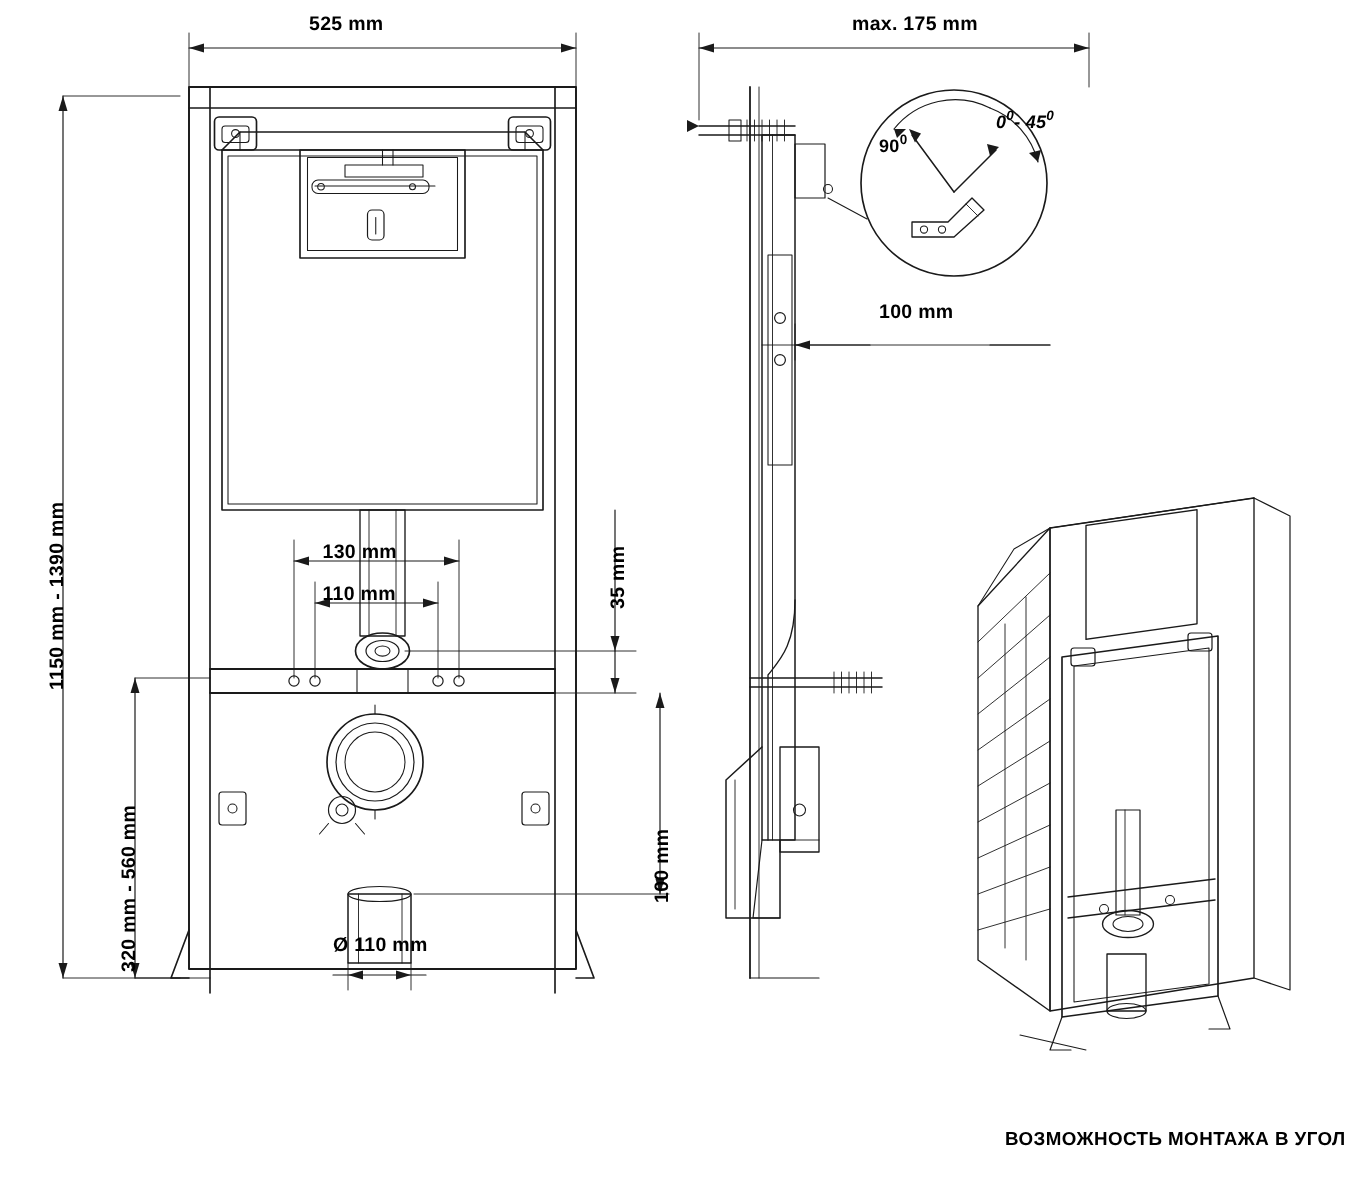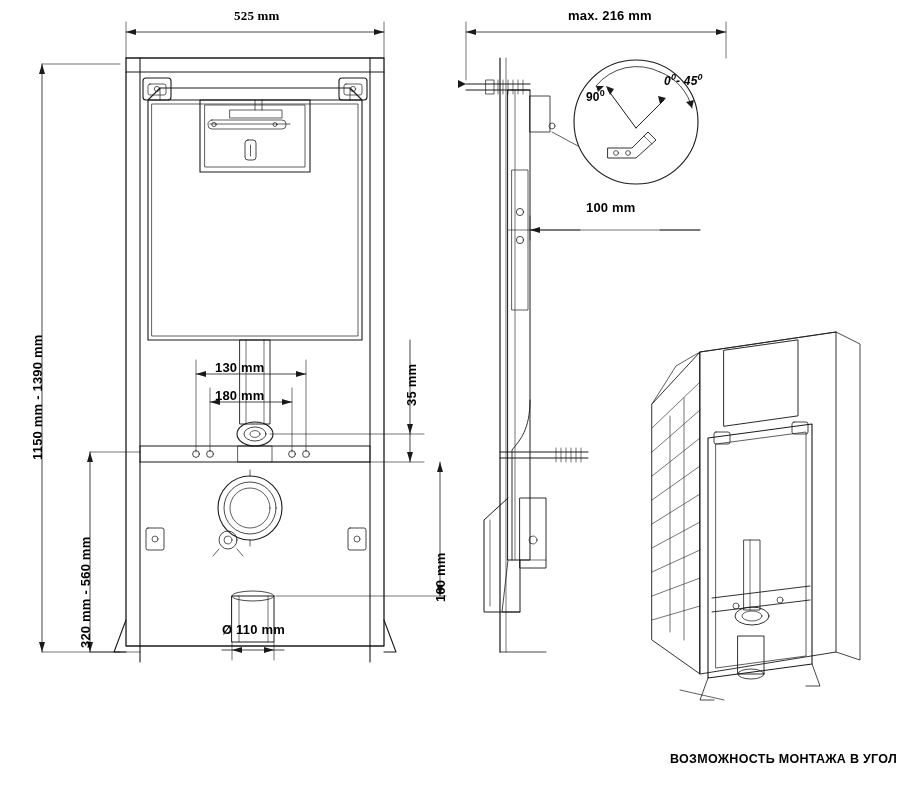--- a/index.html
+++ b/index.html
@@ -263,37 +263,37 @@
 
       <rect x="738" y="636" width="26" height="38" stroke-width=".9"></rect>
       <ellipse cx="751" cy="674" rx="13" ry="5" stroke-width=".8"></ellipse>
 
       <path d="M708 678 L700 700 L714 700" stroke-width=".8"></path>
       <path d="M812 664 L820 686 L806 686" stroke-width=".8"></path>
       <path d="M680 690 L724 700" stroke-width=".7"></path>
     </g>
   </svg>
 
-  <div class="lbl" style="left:234px;top:8px;font-family:Liberation Serif, serif;">525 mm</div>
+  <div class="lbl" style="left:206px;top:8px;">525 mm</div>
 
   <div class="lbl vert" style="left:30px;top:460px;transform:rotate(-90deg);">1150 mm - 1390 mm</div>
 
   <div class="lbl vert" style="left:78px;top:648px;transform:rotate(-90deg);">320 mm - 560 mm</div>
 
   <div class="lbl" style="left:215px;top:360px;">130 mm</div>
 
-  <div class="lbl" style="left:215px;top:388px;">180 mm</div>
+  <div class="lbl" style="left:215px;top:388px;">110 mm</div>
 
   <div class="lbl vert" style="left:404px;top:406px;transform:rotate(-90deg);">35 mm</div>
 
   <div class="lbl vert" style="left:433px;top:602px;transform:rotate(-90deg);">100 mm</div>
 
   <div class="lbl" style="left:222px;top:622px;">Ø 110 mm</div>
 
-  <div class="lbl" style="left:568px;top:8px;">max. 216 mm</div>
+  <div class="lbl" style="left:568px;top:8px;">max. 175 mm</div>
 
   <div class="lbl" style="left:586px;top:200px;">100 mm</div>
 
   <div class="lbl sm" style="left:586px;top:62px;margin-top:26px;">
     <span>90</span><sup style="font-size:9px;">0</sup>
   </div>
   <div class="lbl sm" style="left:664px;top:72px;font-style:italic;">
     <span>0</span><sup style="font-size:9px;">0</sup><span>- 45</span><sup style="font-size:9px;">0</sup>
   </div>
 

